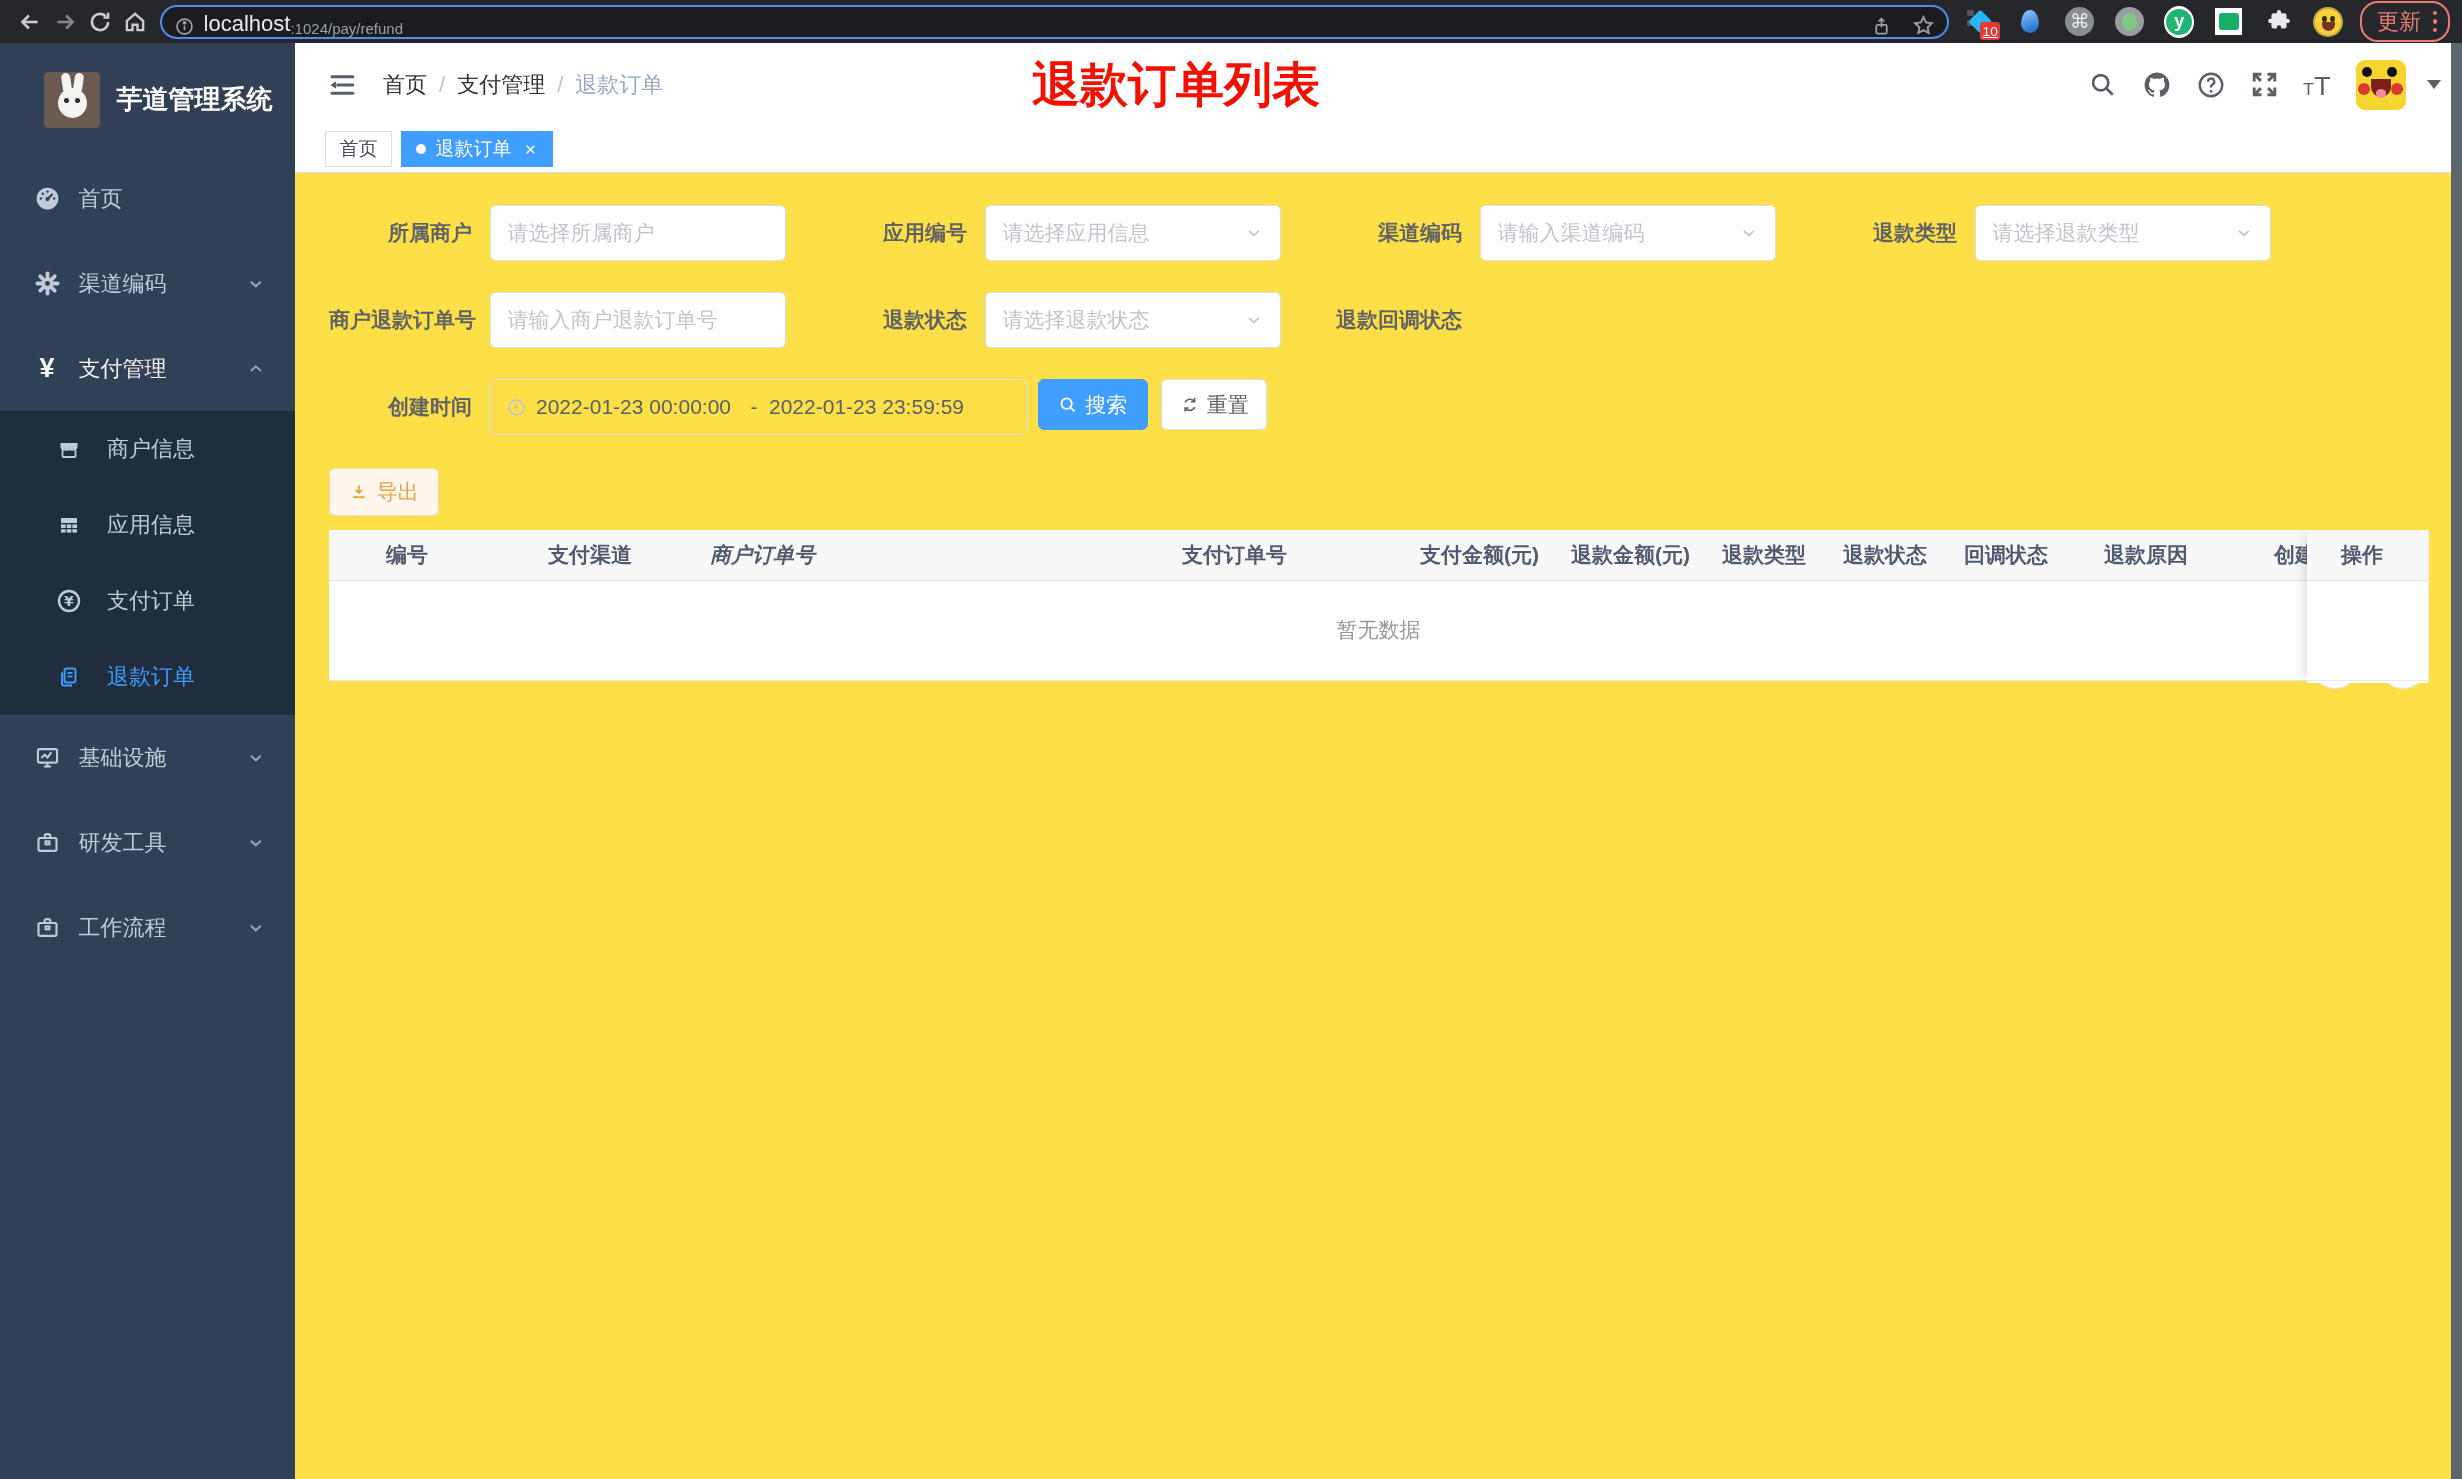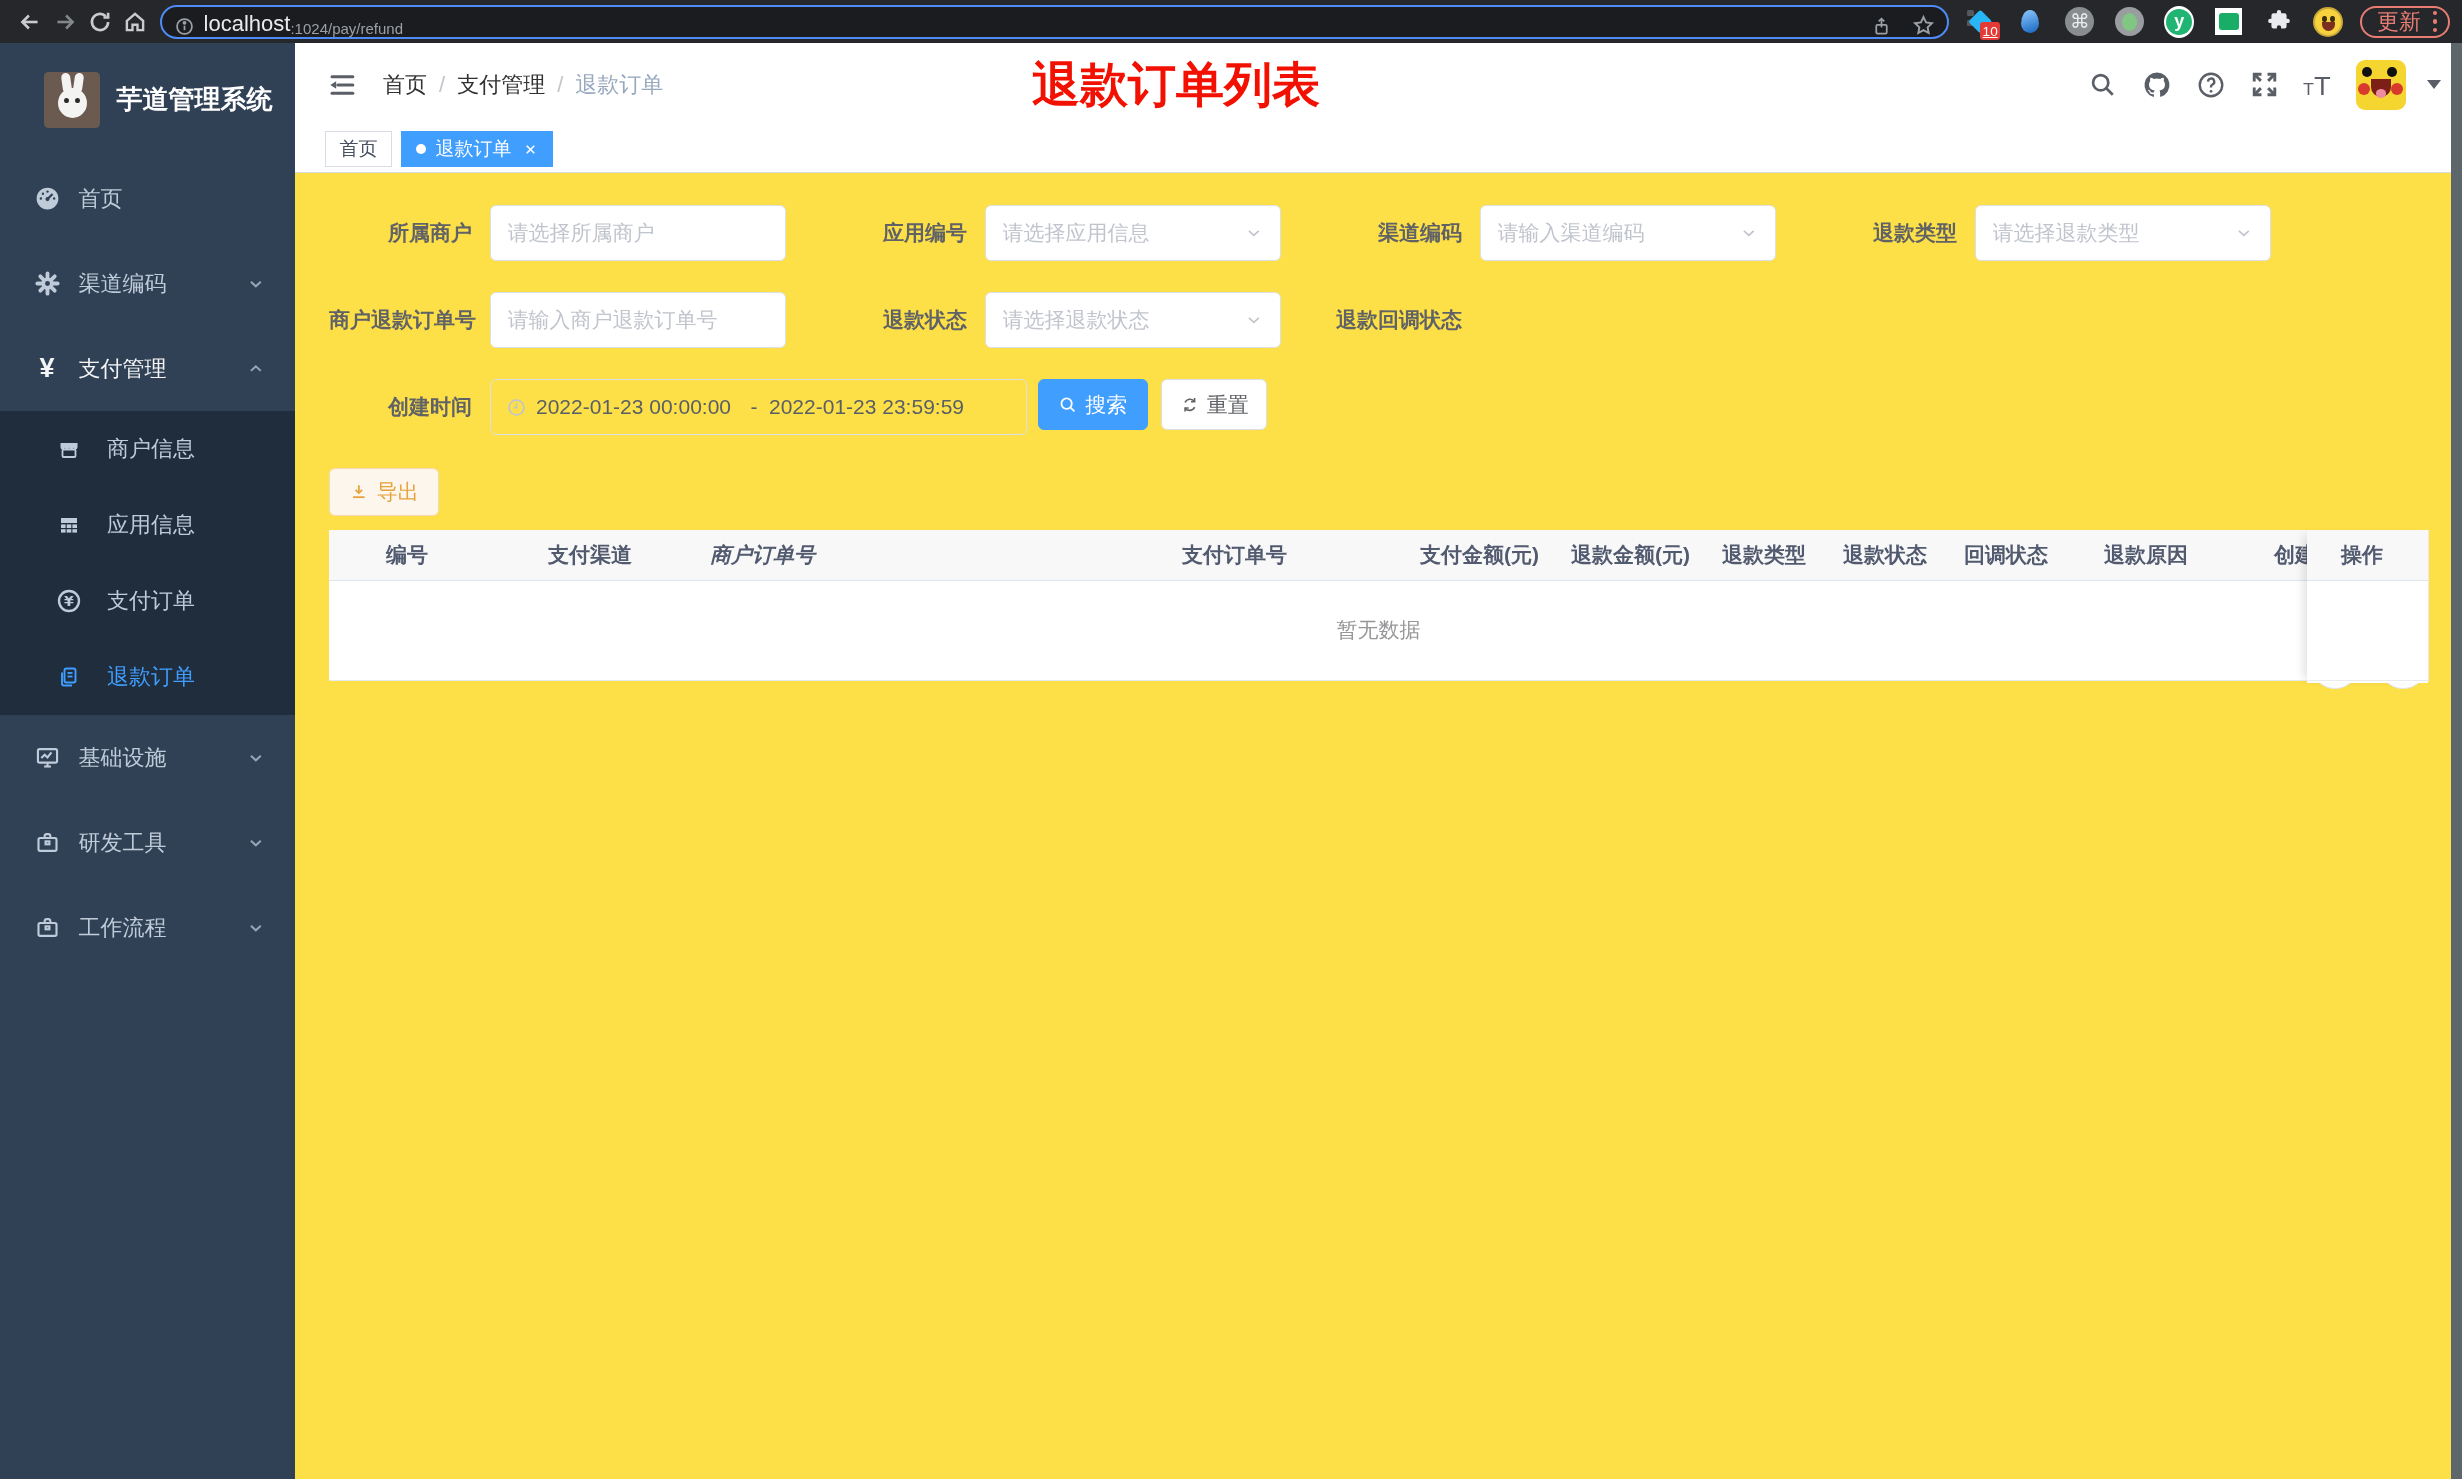--- a/index.html
+++ b/index.html
@@ -31,21 +31,21 @@
   .ext-y { width:32px; height:32px; border-radius:50%; background:#fff; display:flex; align-items:center; justify-content:center; }
   .ext-y i { width:26px; height:26px; border-radius:50%; background:#21b573; color:#fff; font-style:normal; font-size:18px; font-weight:bold; display:flex; align-items:center; justify-content:center; }
   .ext-chat { width:27px; height:27px; background:#fff; display:flex; align-items:center; justify-content:center; }
   .ext-chat i { width:19.7px; height:16.6px; background:#1aad67; border-radius:3px; position:relative; }
   .ext-chat i:after { content:""; position:absolute; left:3px; bottom:-4.5px; border:4.5px solid transparent; border-top-color:#1aad67; }
   .ext-puzzle { color:#e8eaed; }
   .ext-emoji { width:30px; height:30px; border-radius:50%; background:#f7d23e; border:2.3px solid #caa93a; position:relative; }
   .ext-emoji .e1,.ext-emoji .e2 { position:absolute; top:7.6px; width:4.5px; height:6px; background:#3b2f12; border-radius:50%; }
   .ext-emoji .e1 { left:6.8px; } .ext-emoji .e2 { right:6.8px; }
   .ext-emoji .m { position:absolute; left:6.8px; bottom:3.8px; width:13px; height:8.3px; background:#7c2e21; border-radius:0 0 12px 12px; }
-  .update-pill { margin-left:16.6px; height:32px; border:2.3px solid #e87d74; border-radius:18px; color:#e87d74;
+  .update-pill { margin-left:16.6px; height:41px; border:2.3px solid #e87d74; border-radius:18px; color:#e87d74;
                  display:flex; align-items:center; gap:9px; padding:0 7.6px 0 15px; font-size:22px; flex:0 0 auto; }
   .kebab { display:flex; flex-direction:column; gap:3.8px; padding:3px; }
   .kebab i { width:4.5px; height:4.5px; border-radius:50%; background:#e87d74; }
 
   
   .app { display:flex; height:1437px; }
   .sidebar { width:295px; background:#304156; flex:0 0 auto; color:#bfcbd9; }
   .logo-row { height:113px; display:flex; align-items:center; padding-left:44px; gap:16.6px; }
   .logo-avatar { width:56px; height:56px; border-radius:4.5px; background:#6b5a50; position:relative; overflow:hidden; flex:0 0 auto; }
   .logo-avatar .head { position:absolute; left:13.6px; top:16.6px; width:29px; height:30px; background:#f3f3f1; border-radius:50%; }

